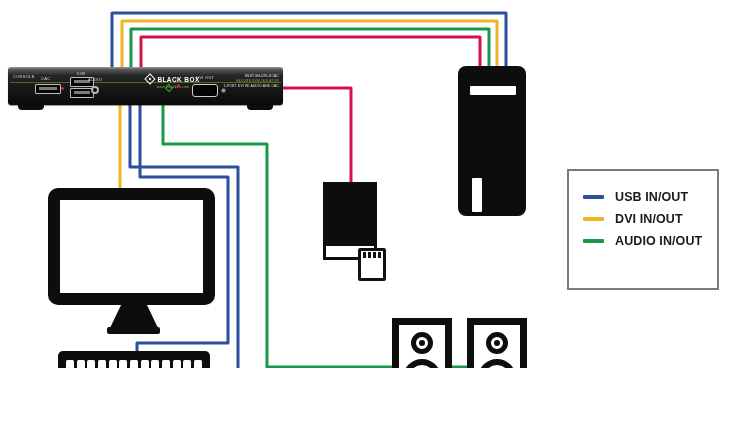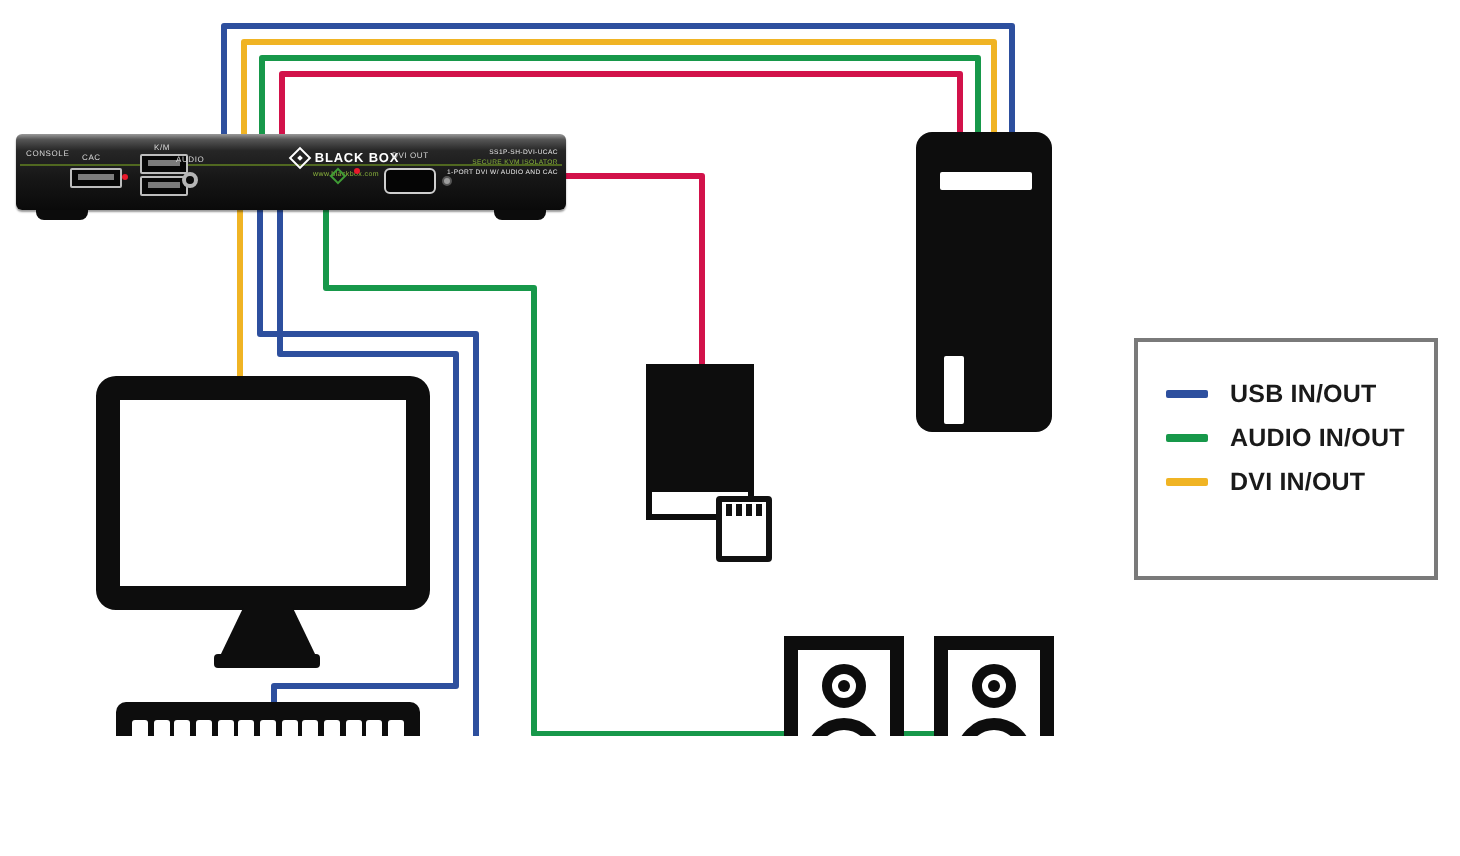--- a/index.html
+++ b/index.html
@@ -232,22 +232,22 @@
         <i></i>
       </div>
   </div>
 
   <div class="abs" id="legend" style="border-color: rgb(122, 122, 122);">
     <div class="legend-item">
       <div class="swatch" style="background-color: rgb(45, 79, 158);"></div>
       <div class="legend-label">USB IN/OUT</div>
     </div>
     <div class="legend-item">
+      <div class="swatch" style="background-color: rgb(240, 180, 36);"></div>
+      <div class="legend-label">DVI IN/OUT</div>
+    </div>
+    <div class="legend-item">
       <div class="swatch" style="background-color: rgb(23, 152, 74);"></div>
       <div class="legend-label">AUDIO IN/OUT</div>
     </div>
-    <div class="legend-item">
-      <div class="swatch" style="background-color: rgb(240, 180, 36);"></div>
-      <div class="legend-label">DVI IN/OUT</div>
-    </div>
   </div>
 
 </div>
 
 </body></html>

